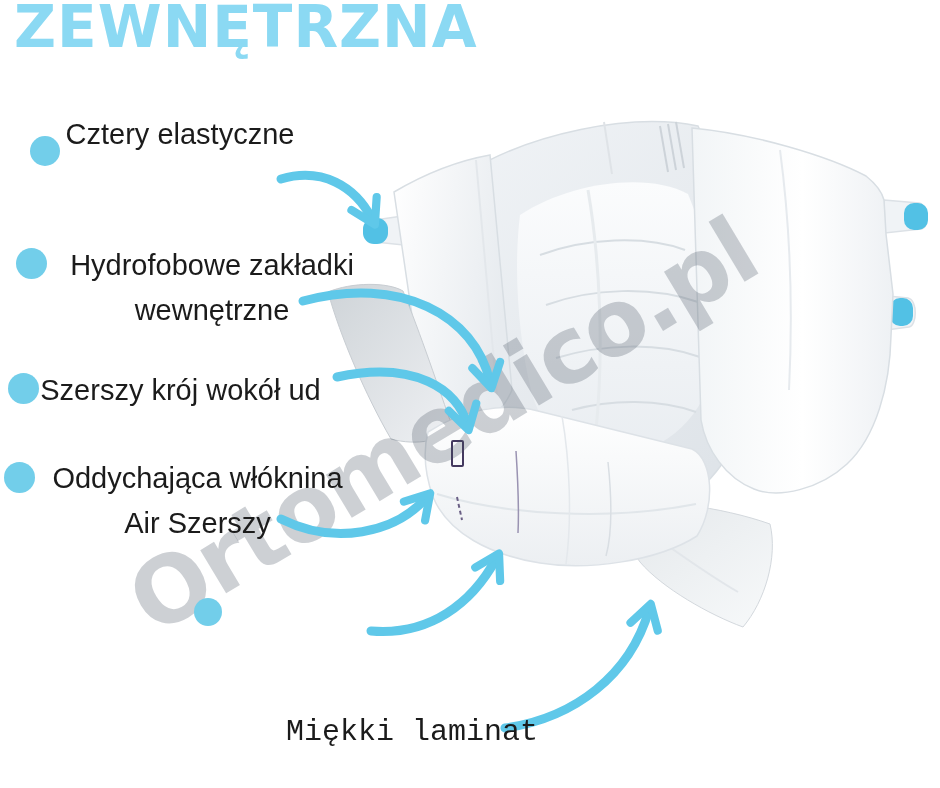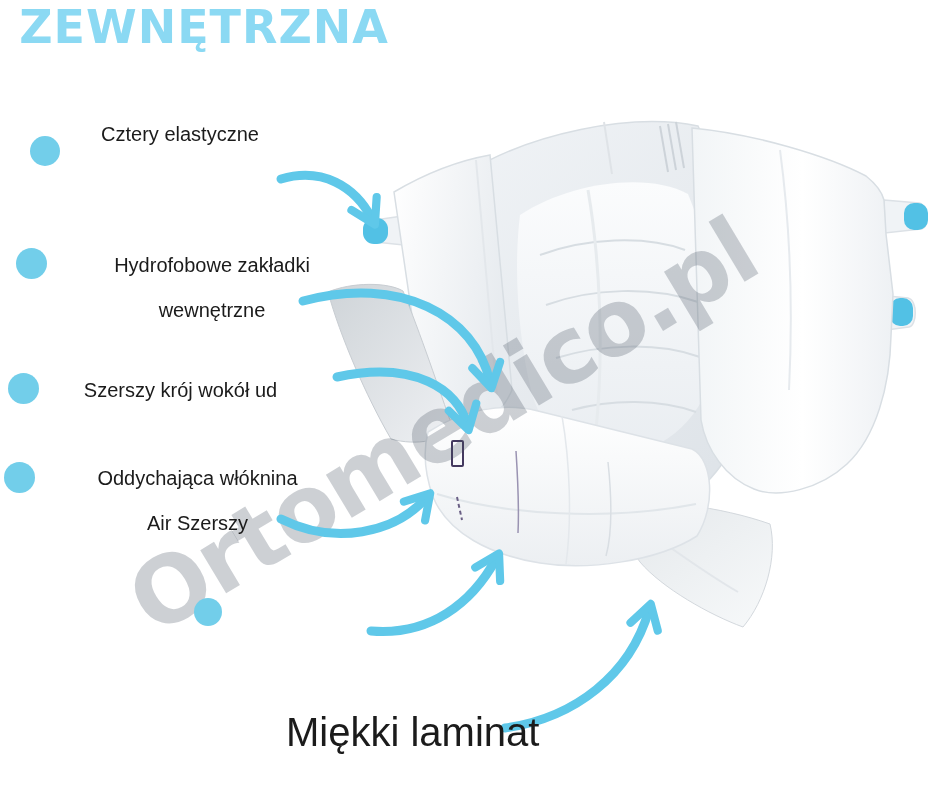--- a/index.html
+++ b/index.html
@@ -7,48 +7,48 @@
     position:relative;width:940px;height:788px;overflow:hidden;background:#ffffff;
     font-family:"Liberation Sans","DejaVu Sans",sans-serif;
   }
   .layer{position:absolute;left:0;top:0;width:940px;height:788px;}
   svg{display:block;}
 
   
   .title{
     position:absolute;left:14px;top:2px;width:380px;
     text-align:center;font-family:"DejaVu Sans","Liberation Sans",sans-serif;
-    font-weight:bold;font-size:46px;line-height:50px;letter-spacing:1px;
+    font-weight:bold;font-size:58px;line-height:50px;letter-spacing:1px;
     color:#8BD9F3;z-index:40;
   }
   .title span{display:block;}
 
   
-  .feature{position:absolute;z-index:40;color:#1b1b1b;font-size:20px;line-height:45px;}
+  .feature{position:absolute;z-index:40;color:#1b1b1b;font-size:29px;line-height:45px;}
   .feature .txt{text-align:center;}
   .feature .txt span{display:block;white-space:nowrap;}
   .bullet{
     position:absolute;border-radius:50%;background:#72CEEA;
   }
   .f1{left:30px;top:112px;width:280px;}
   .f1 .bullet{left:0;top:24px;width:30px;height:30px;}
   .f1 .txt{margin-left:30px;width:240px;}
   .f2{left:16px;top:243px;width:380px;}
   .f2 .bullet{left:0;top:5px;width:31px;height:31px;}
   .f2 .txt{margin-left:36px;width:320px;}
   .f3{left:8px;top:368px;width:330px;}
   .f3 .bullet{left:0;top:5px;width:31px;height:31px;}
   .f3 .txt{margin-left:15px;text-align:center;}
   .f4{left:4px;top:456px;width:360px;}
   .f4 .bullet{left:0;top:6px;width:31px;height:31px;}
   .f4 .txt{margin-left:36px;width:315px;}
   .f5{left:192px;top:592px;width:230px;}
   .f5 .bullet{left:2px;top:6px;width:28px;height:28px;}
   .f5 .txt{margin-left:38px;width:160px;}
-  .f6{left:286px;top:710px;width:220px;font-size:40px;}
+  .f6{left:286px;top:710px;width:220px;font-size:30px;font-family:Liberation Mono, monospace;}
   .f6 .txt{text-align:left;}
 
   
   .watermark{
     position:absolute;left:138px;top:556px;z-index:20;
     font-family:"DejaVu Sans","Liberation Sans",sans-serif;font-weight:bold;
     font-size:92px;letter-spacing:-2px;white-space:nowrap;
     color:rgba(72,82,97,0.27);
     transform-origin:0 50%;transform:rotate(-31deg);
     pointer-events:none;

